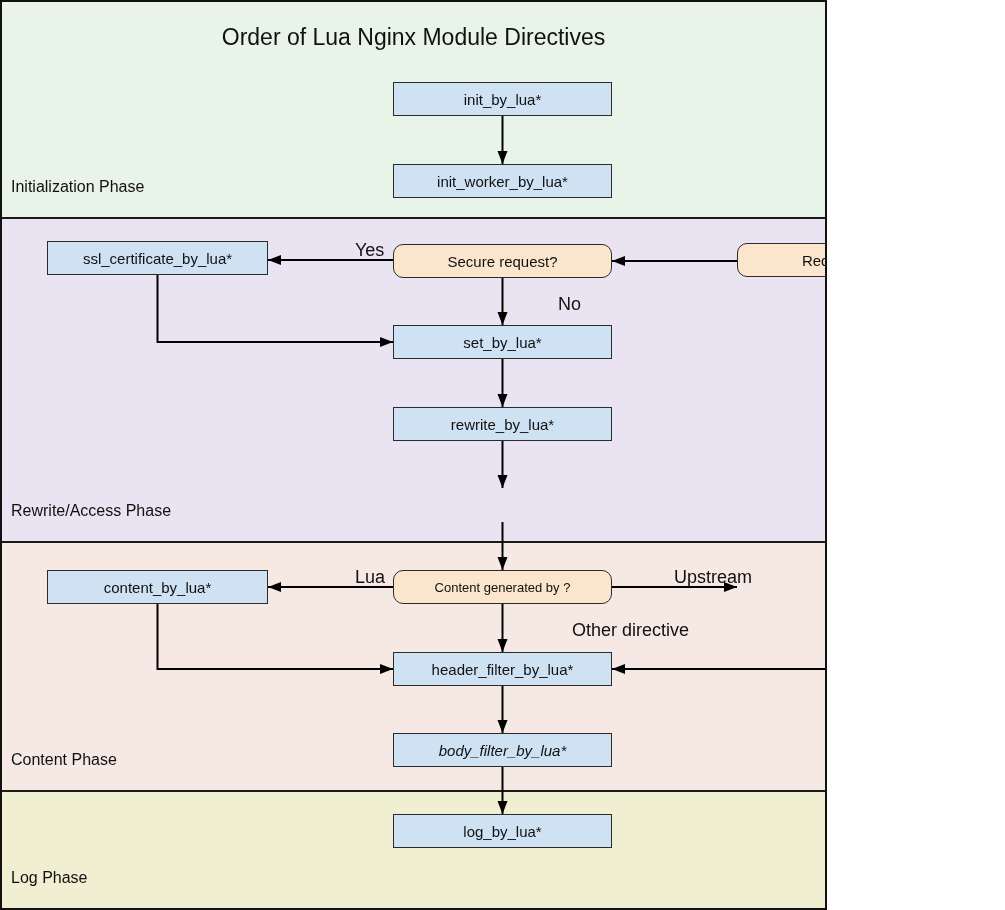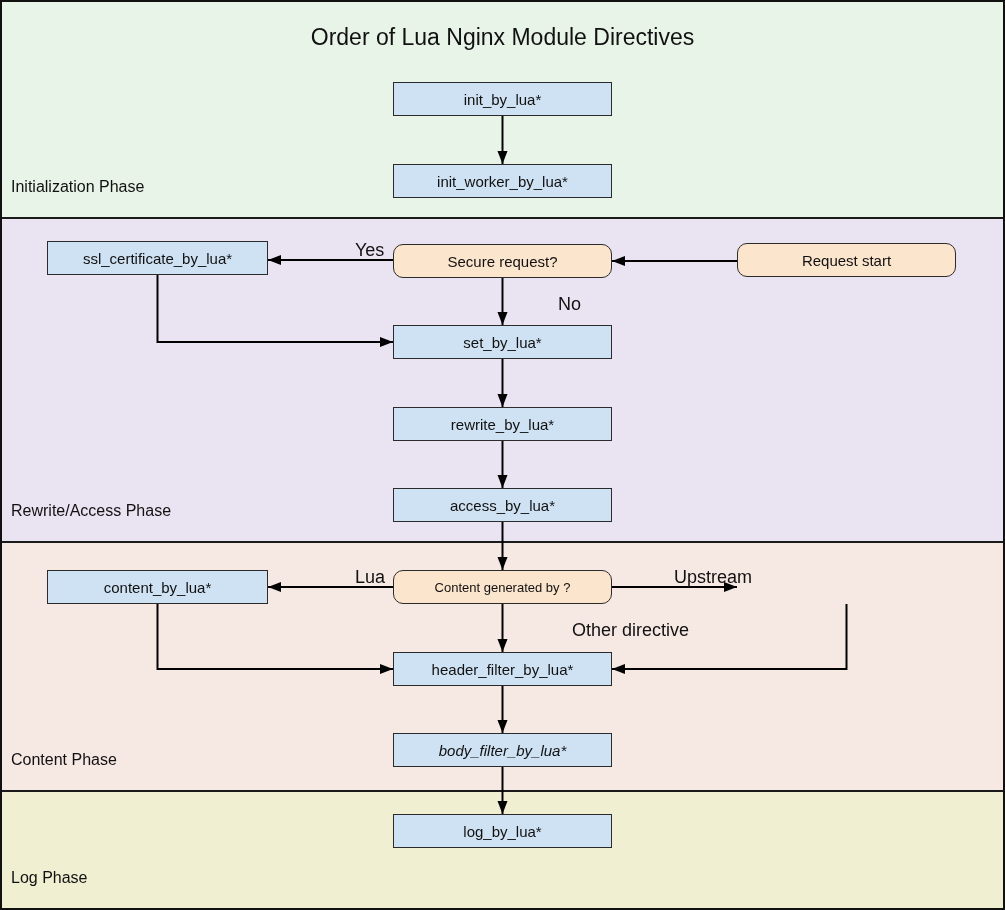--- a/index.html
+++ b/index.html
@@ -1,21 +1,21 @@
 <!DOCTYPE html>
 <html><head>
 <meta charset="utf-8">
 <style>
   html,body{margin:0;padding:0;background:#ffffff;}
   *{box-sizing:border-box;}
   body{font-family:"Liberation Sans","DejaVu Sans",sans-serif;}
 
   .canvas{
     position:relative;
-    width:1005px;height:910px;
+    width:827px;height:910px;
     border:2px solid #111;
     background:#3b82f6;
     overflow:hidden;
   }
   .band{position:absolute;left:0;width:100%;}
   .band-init{top:0;height:215px;background:#e9f4e9;}
   .band-rewrite{top:215px;height:324px;background:#eae3f2;border-top:2px solid #1a1a1a;}
   .band-content{top:539px;height:249px;background:#f6e9e4;border-top:2px solid #1a1a1a;}
   .band-log{top:788px;height:118px;background:#f1efd2;border-top:2px solid #1a1a1a;}
 
@@ -85,21 +85,20 @@
   </svg>
 
   <div class="node rect" style="left:391px;top:80px;width:219px;height:34px;">init_by_lua*</div>
   <div class="node rect" style="left:391px;top:162px;width:219px;height:34px;">init_worker_by_lua*</div>
 
   <div class="node rect" style="left:45px;top:239px;width:221px;height:34px;">ssl_certificate_by_lua*</div>
   <div class="node decision" style="left:391px;top:242px;width:219px;height:34px;">Secure request?</div>
   <div class="node decision" style="left:735px;top:241px;width:219px;height:34px;">Request start</div>
   <div class="node rect" style="left:391px;top:323px;width:219px;height:34px;">set_by_lua*</div>
   <div class="node rect" style="left:391px;top:405px;width:219px;height:34px;">rewrite_by_lua*</div>
-  <div class="node rect" style="left:391px;top:486px;width:219px;height:34px;">access_by_lua*</div>
 
   <div class="node rect" style="left:45px;top:568px;width:221px;height:34px;">content_by_lua*</div>
   <div class="node decision small-text" style="left:391px;top:568px;width:219px;height:34px;">Content generated by ?</div>
   <div class="node rect" style="left:391px;top:650px;width:219px;height:34px;">header_filter_by_lua*</div>
   <div class="node rect" style="left:391px;top:731px;width:219px;height:34px;font-style:italic;">body_filter_by_lua*</div>
 
   <div class="node rect" style="left:391px;top:812px;width:219px;height:34px;">log_by_lua*</div>
 
   <div class="edge-label" style="left:314px;top:238px;">Yes</div>
   <div class="edge-label" style="left:517px;top:292px;">No</div>

